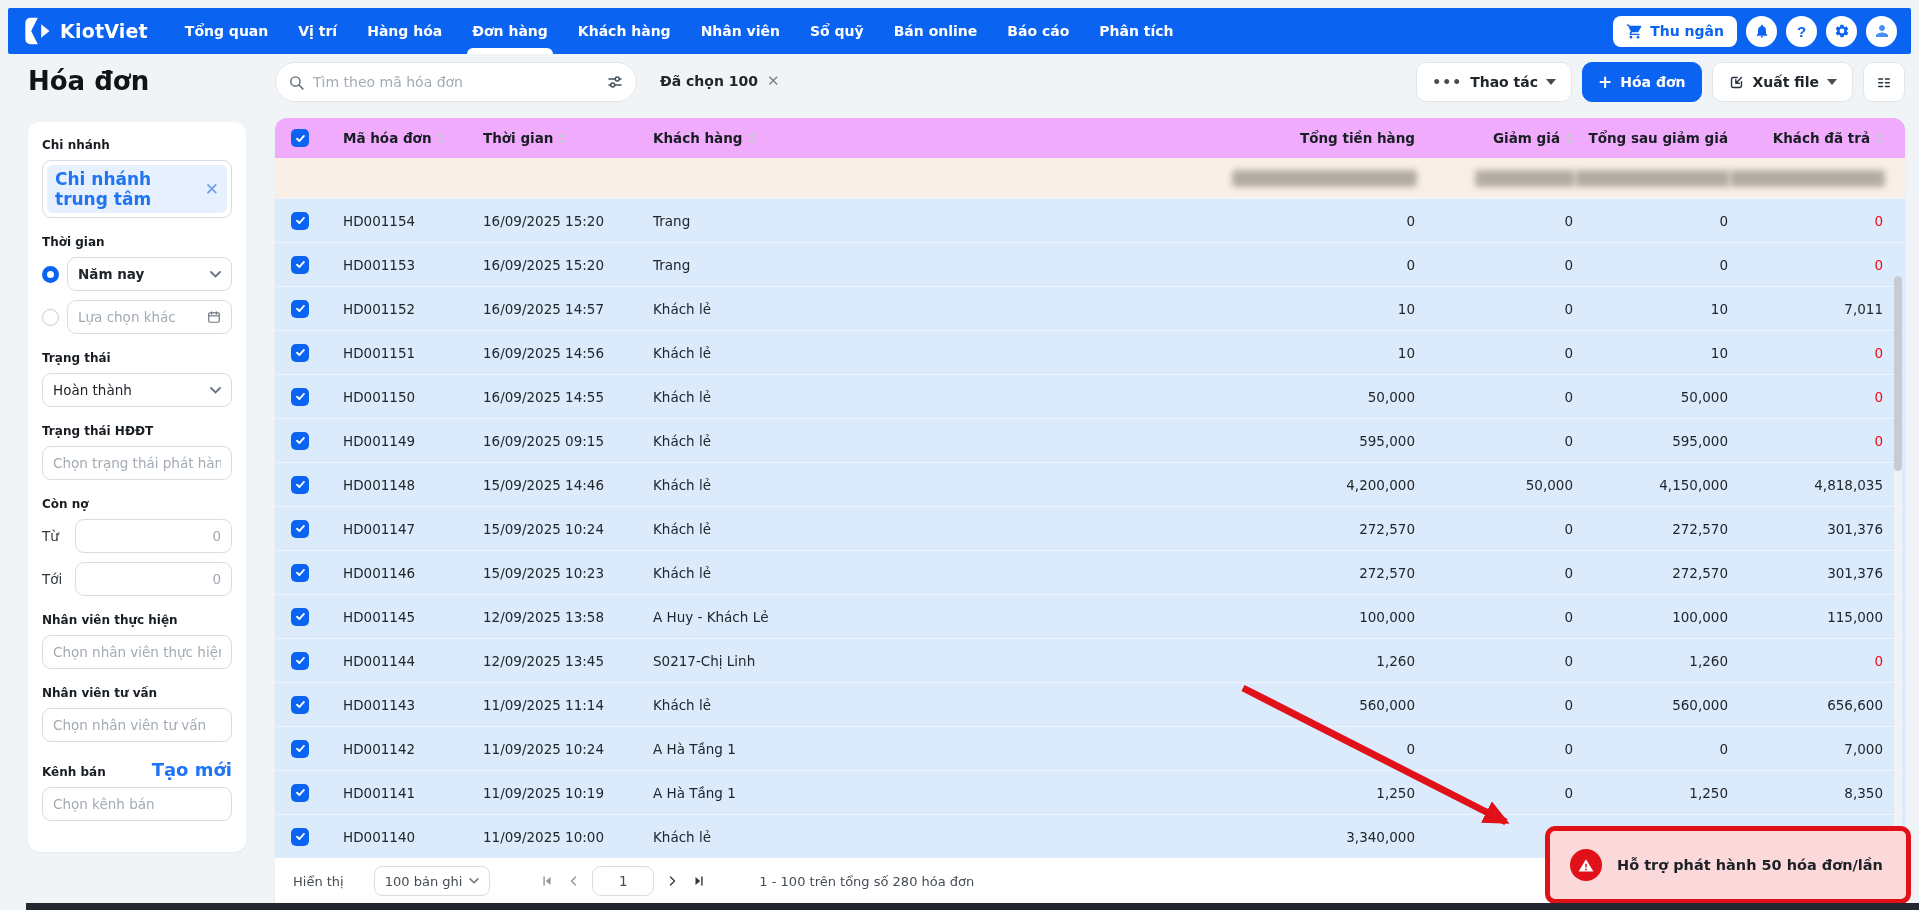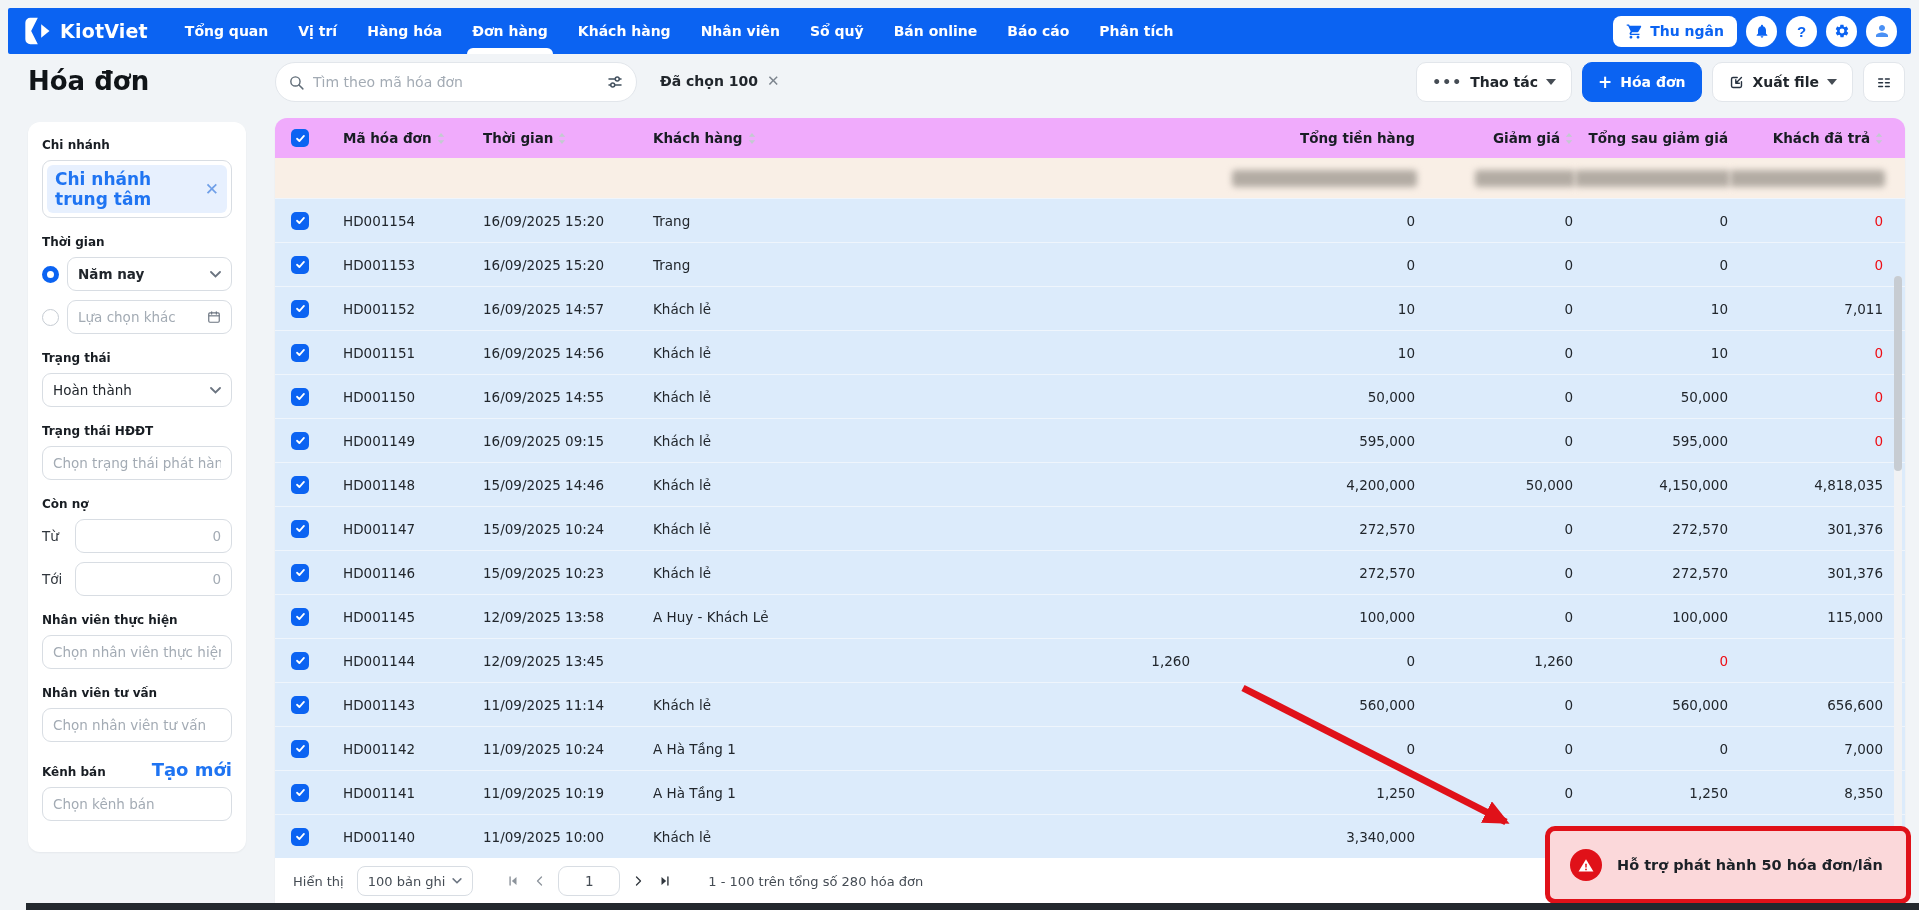--- a/index.html
+++ b/index.html
@@ -78,21 +78,21 @@
   .cb { width:18px; height:18px; border-radius:5px; background:#0b63f2; display:flex; align-items:center;
     justify-content:center; cursor:pointer; }
   .blur-row { height:40px; background:#f9efe6; }
   .blob { height:17px; border-radius:4px; background:#b3aca4; filter:blur(3px); justify-self:end; }
   .trow { height:44px; background:#dcebfb; border-top:1px solid #eff5fc; font-size:13.5px; color:#21262c; }
   .tcell { padding-left:8px; white-space:nowrap; overflow:hidden; }
   .tcell.num { text-align:right; padding-right:2px; }
   .tcell.red { color:#ee0d14; }
   
   .tfoot { position:absolute; left:0; right:0; bottom:0; height:46px; display:flex; align-items:center;
-    padding:0 18px; gap:13px; font-size:13px; color:#454c54; background:#fff; }
+    padding:0 18px; gap:30px; font-size:13px; color:#454c54; background:#fff; }
   .pagesize { height:30px; border:1px solid #d8dde3; border-radius:8px; display:flex; align-items:center;
     gap:7px; padding:0 10px; font-size:13px; cursor:pointer; }
   .pgbtn { background:none; border:none; cursor:pointer; display:flex; align-items:center; padding:2px; }
   .pagebox { width:62px; height:30px; border:1px solid #d8dde3; border-radius:9px; display:flex;
     align-items:center; justify-content:center; font-size:13.5px; }
   .pg-group { display:flex; align-items:center; gap:10px; margin-left:18px; }
   .pg-summary { margin-left:21px; }
   
   .vtrack { position:absolute; right:3px; top:158px; bottom:50px; width:8px; background:#f1f2f4; border-radius:4px; }
   .vthumb { position:absolute; top:0; width:8px; height:195px; background:#c7ccd2; border-radius:4px; }
@@ -512,20 +512,21 @@
         <div class="tcell num">115,000</div>
       </div>
       <div class="grid trow">
         <div class="cb">
           <svg viewBox="0 0 24 24" width="11" height="11">
             <path d="M4.5 12.5l5 5L19.5 6.5" stroke="#fff" stroke-width="4" fill="none" stroke-linecap="round" stroke-linejoin="round"></path>
           </svg>
         </div>
         <div class="tcell">HD001144</div>
         <div class="tcell">12/09/2025 13:45</div>
+        <div class="tcell">S0217-Chị Linh</div>
         <div class="tcell num">1,260</div>
         <div class="tcell num">0</div>
         <div class="tcell num">1,260</div>
         <div class="tcell num red">0</div>
       </div>
       <div class="grid trow">
         <div class="cb">
           <svg viewBox="0 0 24 24" width="11" height="11">
             <path d="M4.5 12.5l5 5L19.5 6.5" stroke="#fff" stroke-width="4" fill="none" stroke-linecap="round" stroke-linejoin="round"></path>
           </svg>

